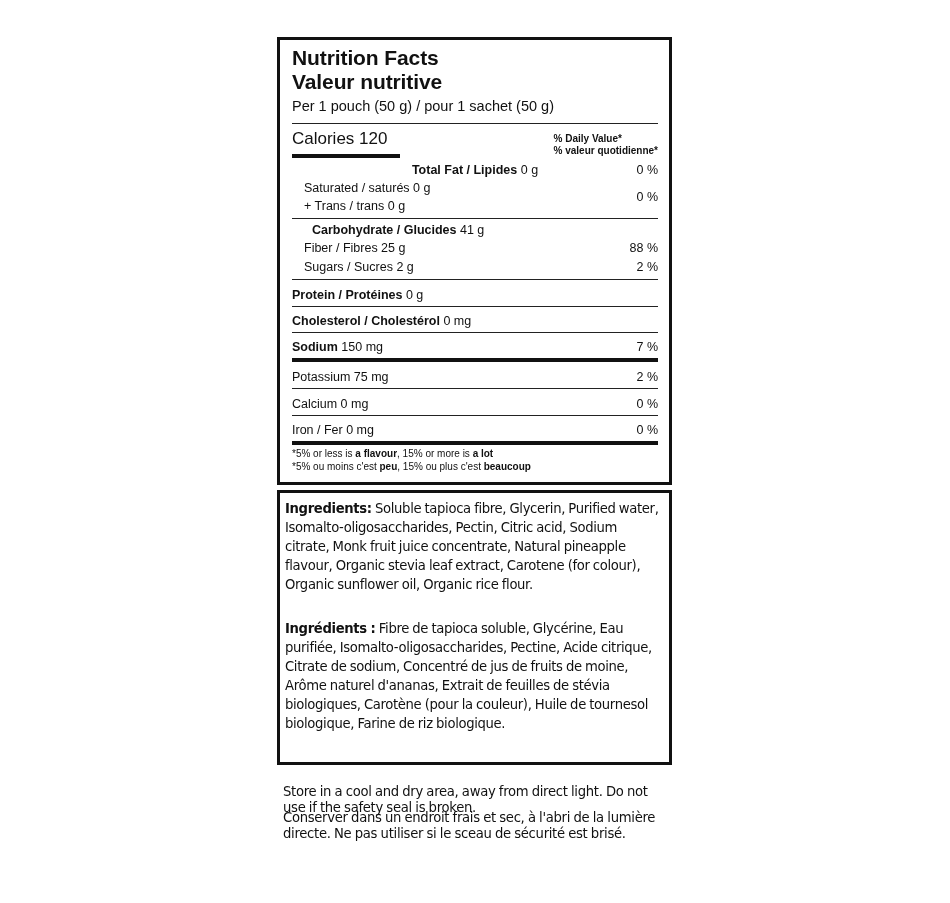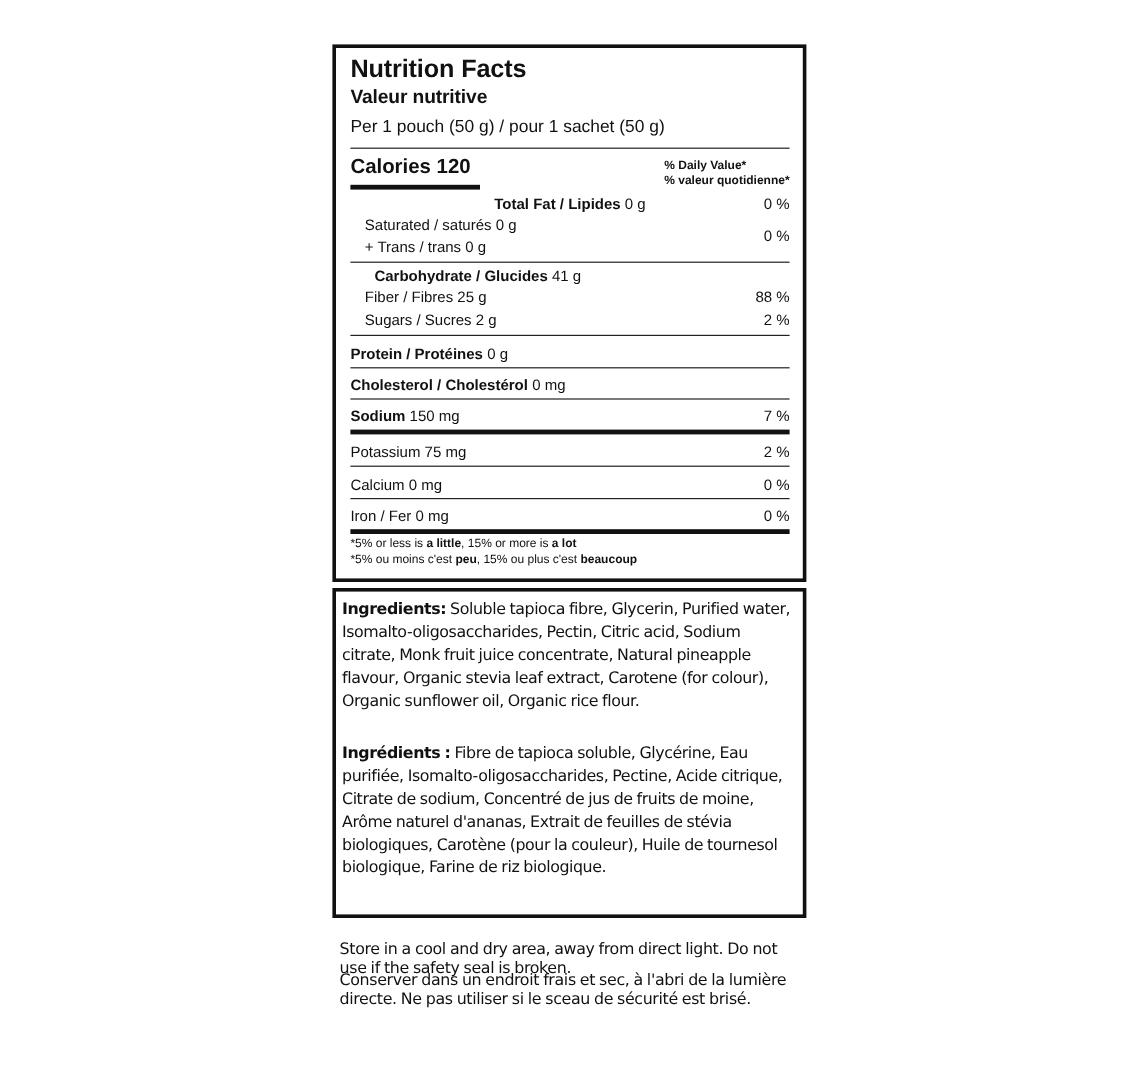--- a/index.html
+++ b/index.html
@@ -4,25 +4,25 @@
   <style>
     html, body { margin: 0; padding: 0; background: #ffffff; }
     body { width: 950px; height: 903px; position: relative; overflow: hidden; color: #111; }
     .nf-box {
       position: absolute; left: 277px; top: 37px; width: 389px; height: 442px;
       border: 3px solid #111; background: #fff;
       font-family: "Liberation Sans", sans-serif;
     }
     .nf-inner { position: absolute; left: 12px; right: 11px; top: 0; bottom: 0; }
     .title1 { position: absolute; left: 0; top: 6px; font-size: 21px; font-weight: bold; line-height: 24px; letter-spacing: -0.1px; }
-    .title2 { position: absolute; left: 0; top: 30px; font-size: 16px; font-weight: bold; line-height: 24px; letter-spacing: -0.1px; }
+    .title2 { position: absolute; left: 0; top: 30px; font-size: 21px; font-weight: bold; line-height: 24px; letter-spacing: -0.1px; }
     .serving { position: absolute; left: 0; top: 57px; font-size: 14.5px; line-height: 18px; }
     .rule-thin { position: absolute; left: 0; right: 0; height: 1px; background: #222; }
     .rule-thick { position: absolute; left: 0; right: 0; height: 4px; background: #111; }
-    .calories { position: absolute; left: 0; top: 89px; font-size: 17px; font-weight: bold; line-height: 20px; }
+    .calories { position: absolute; left: 0; top: 89px; font-size: 17px; font-weight: normal; line-height: 20px; }
     .cal-bar { position: absolute; left: 0; top: 114px; width: 108px; height: 4px; background: #111; }
     .dv-head { position: absolute; right: 0; top: 93px; font-size: 10px; font-weight: bold; line-height: 12px; text-align: left; }
     .row { position: absolute; left: 0; right: 0; font-size: 12.5px; line-height: 16px; }
     .row .lbl b { font-weight: bold; }
     .row .pct { position: absolute; right: 0; top: 0; }
     .indent { padding-left: 12px; }
     .foot { position: absolute; left: 0; top: 407px; font-size: 10px; line-height: 13px; }
     .foot b { font-weight: bold; }
 
     .ing-box {
@@ -108,21 +108,21 @@
     </div>
     <div class="rule-thin" style="top:375px;"></div>
 
     <div class="row" style="top:382px;">
       <span class="lbl">Iron / Fer 0 mg</span>
       <span class="pct">0 %</span>
     </div>
     <div class="rule-thick" style="top:401px;"></div>
 
     <div class="foot">
-      <div><span>*5% or less is </span><b>a little</b><span>, 15% or more is </span><b>a lot</b></div>
+      <div><span>*5% or less is </span><b>a flavour</b><span>, 15% or more is </span><b>a lot</b></div>
       <div><span>*5% ou moins c'est </span><b>peu</b><span>, 15% ou plus c'est </span><b>beaucoup</b></div>
     </div>
   </div>
 </div>
 
 <div class="ing-box">
   <div class="ing-para" style="top:126px;">
     <b>Ingrédients :</b><span> Fibre de tapioca soluble, Glycérine, Eau purifiée, Isomalto-oligosaccharides, Pectine, Acide citrique, Citrate de sodium, Concentré de jus de fruits de moine, Arôme naturel d'ananas, Extrait de feuilles de stévia biologiques, Carotène (pour la couleur), Huile de tournesol biologique, Farine de riz biologique.</span>
   </div>
   <div class="ing-para" style="top:6px;">

